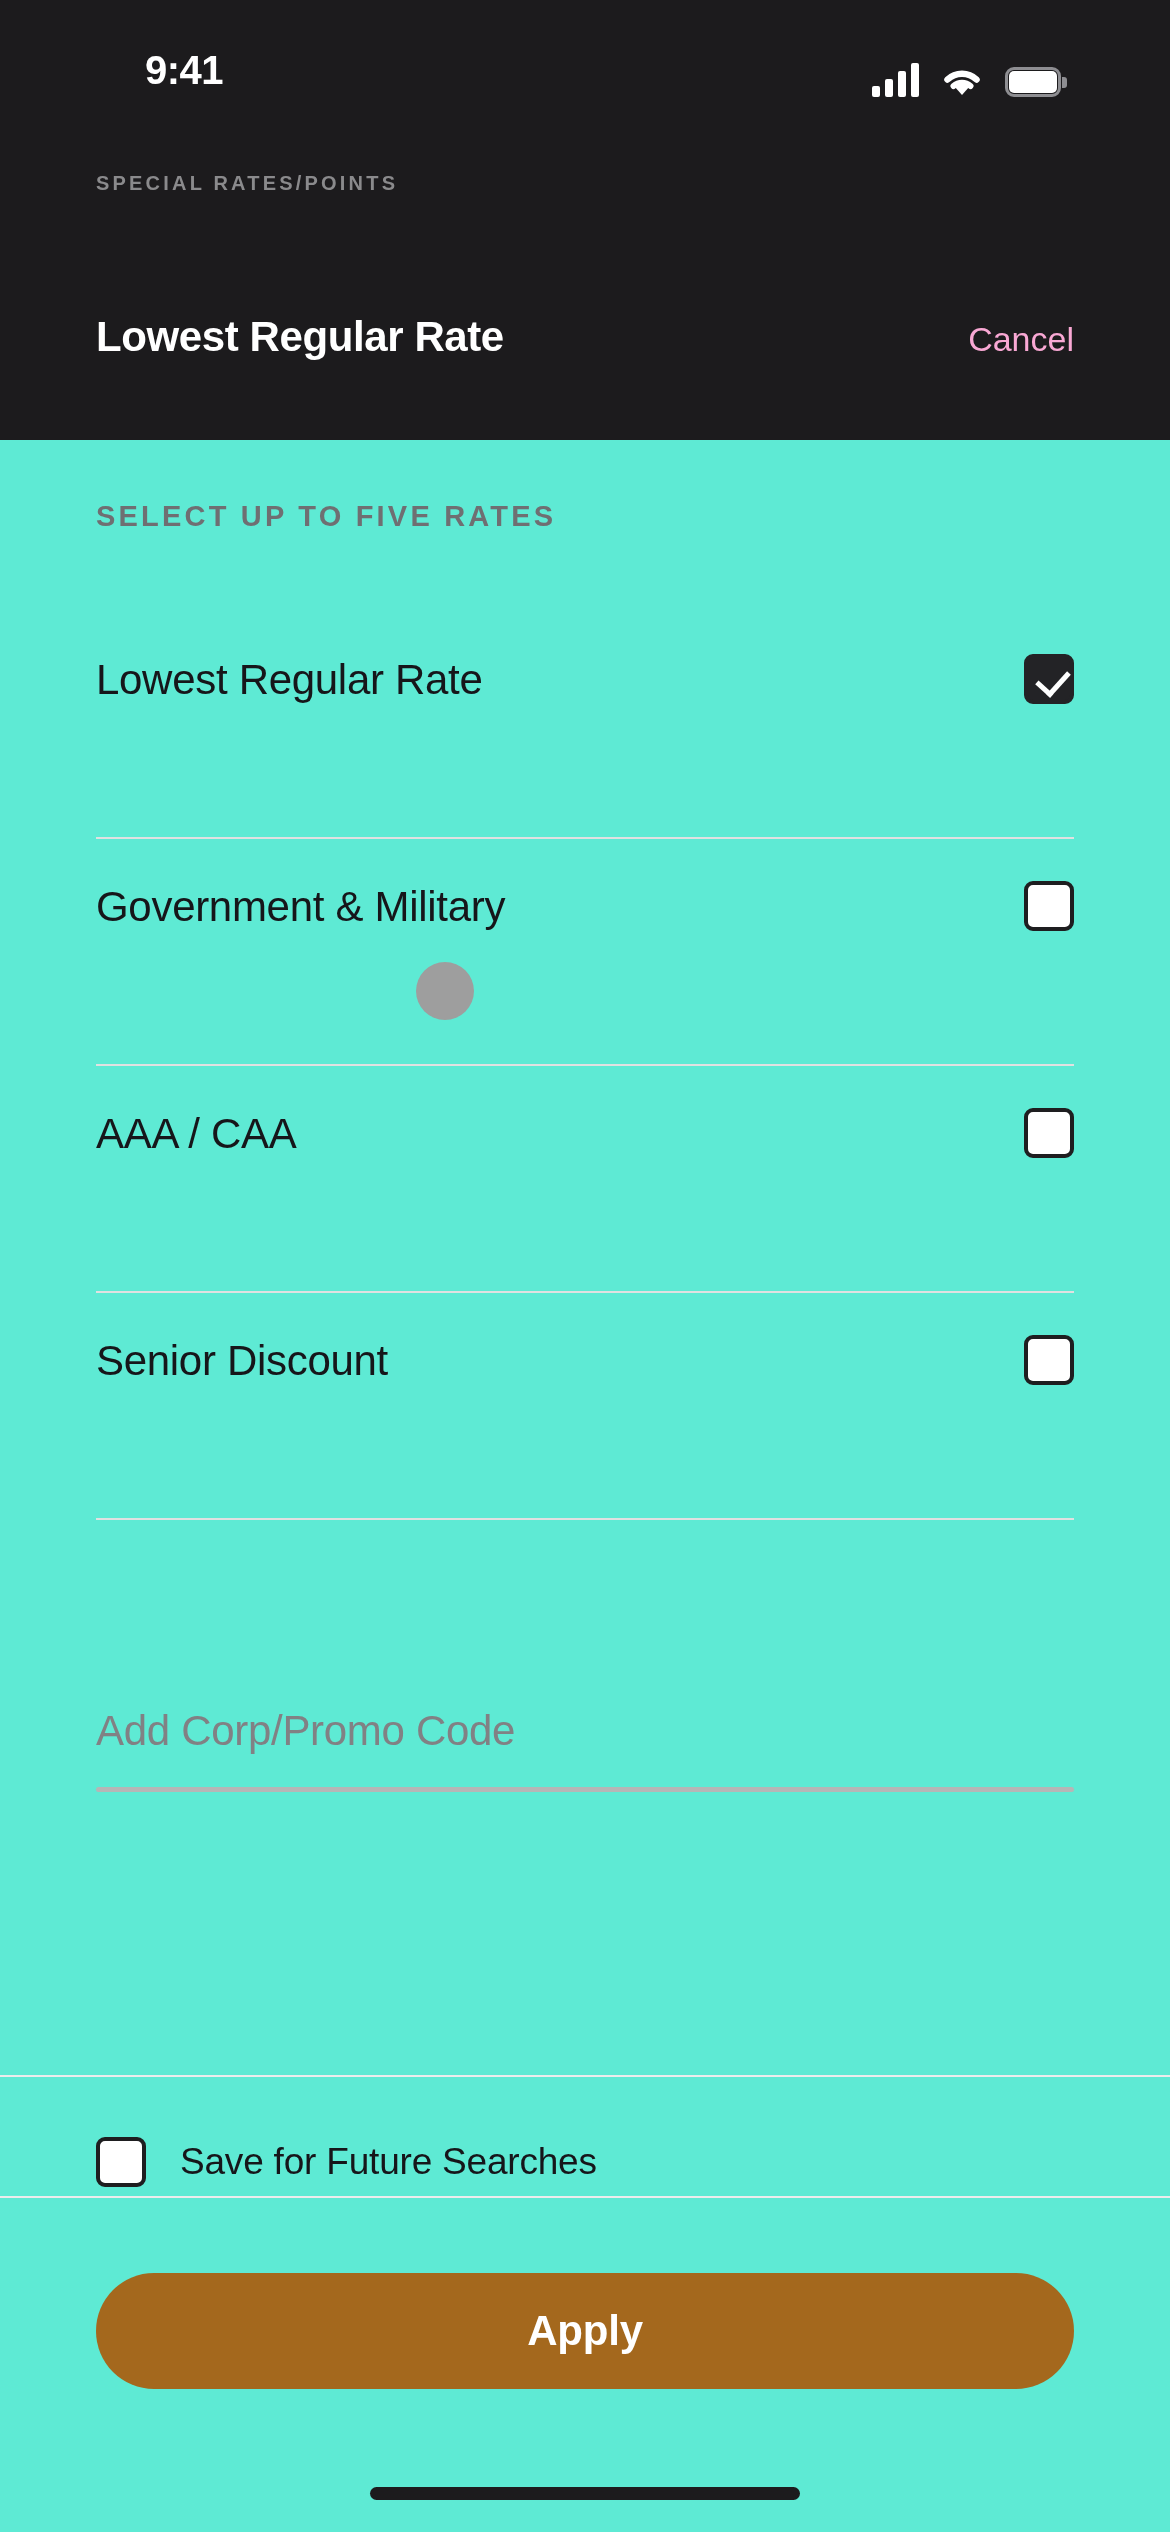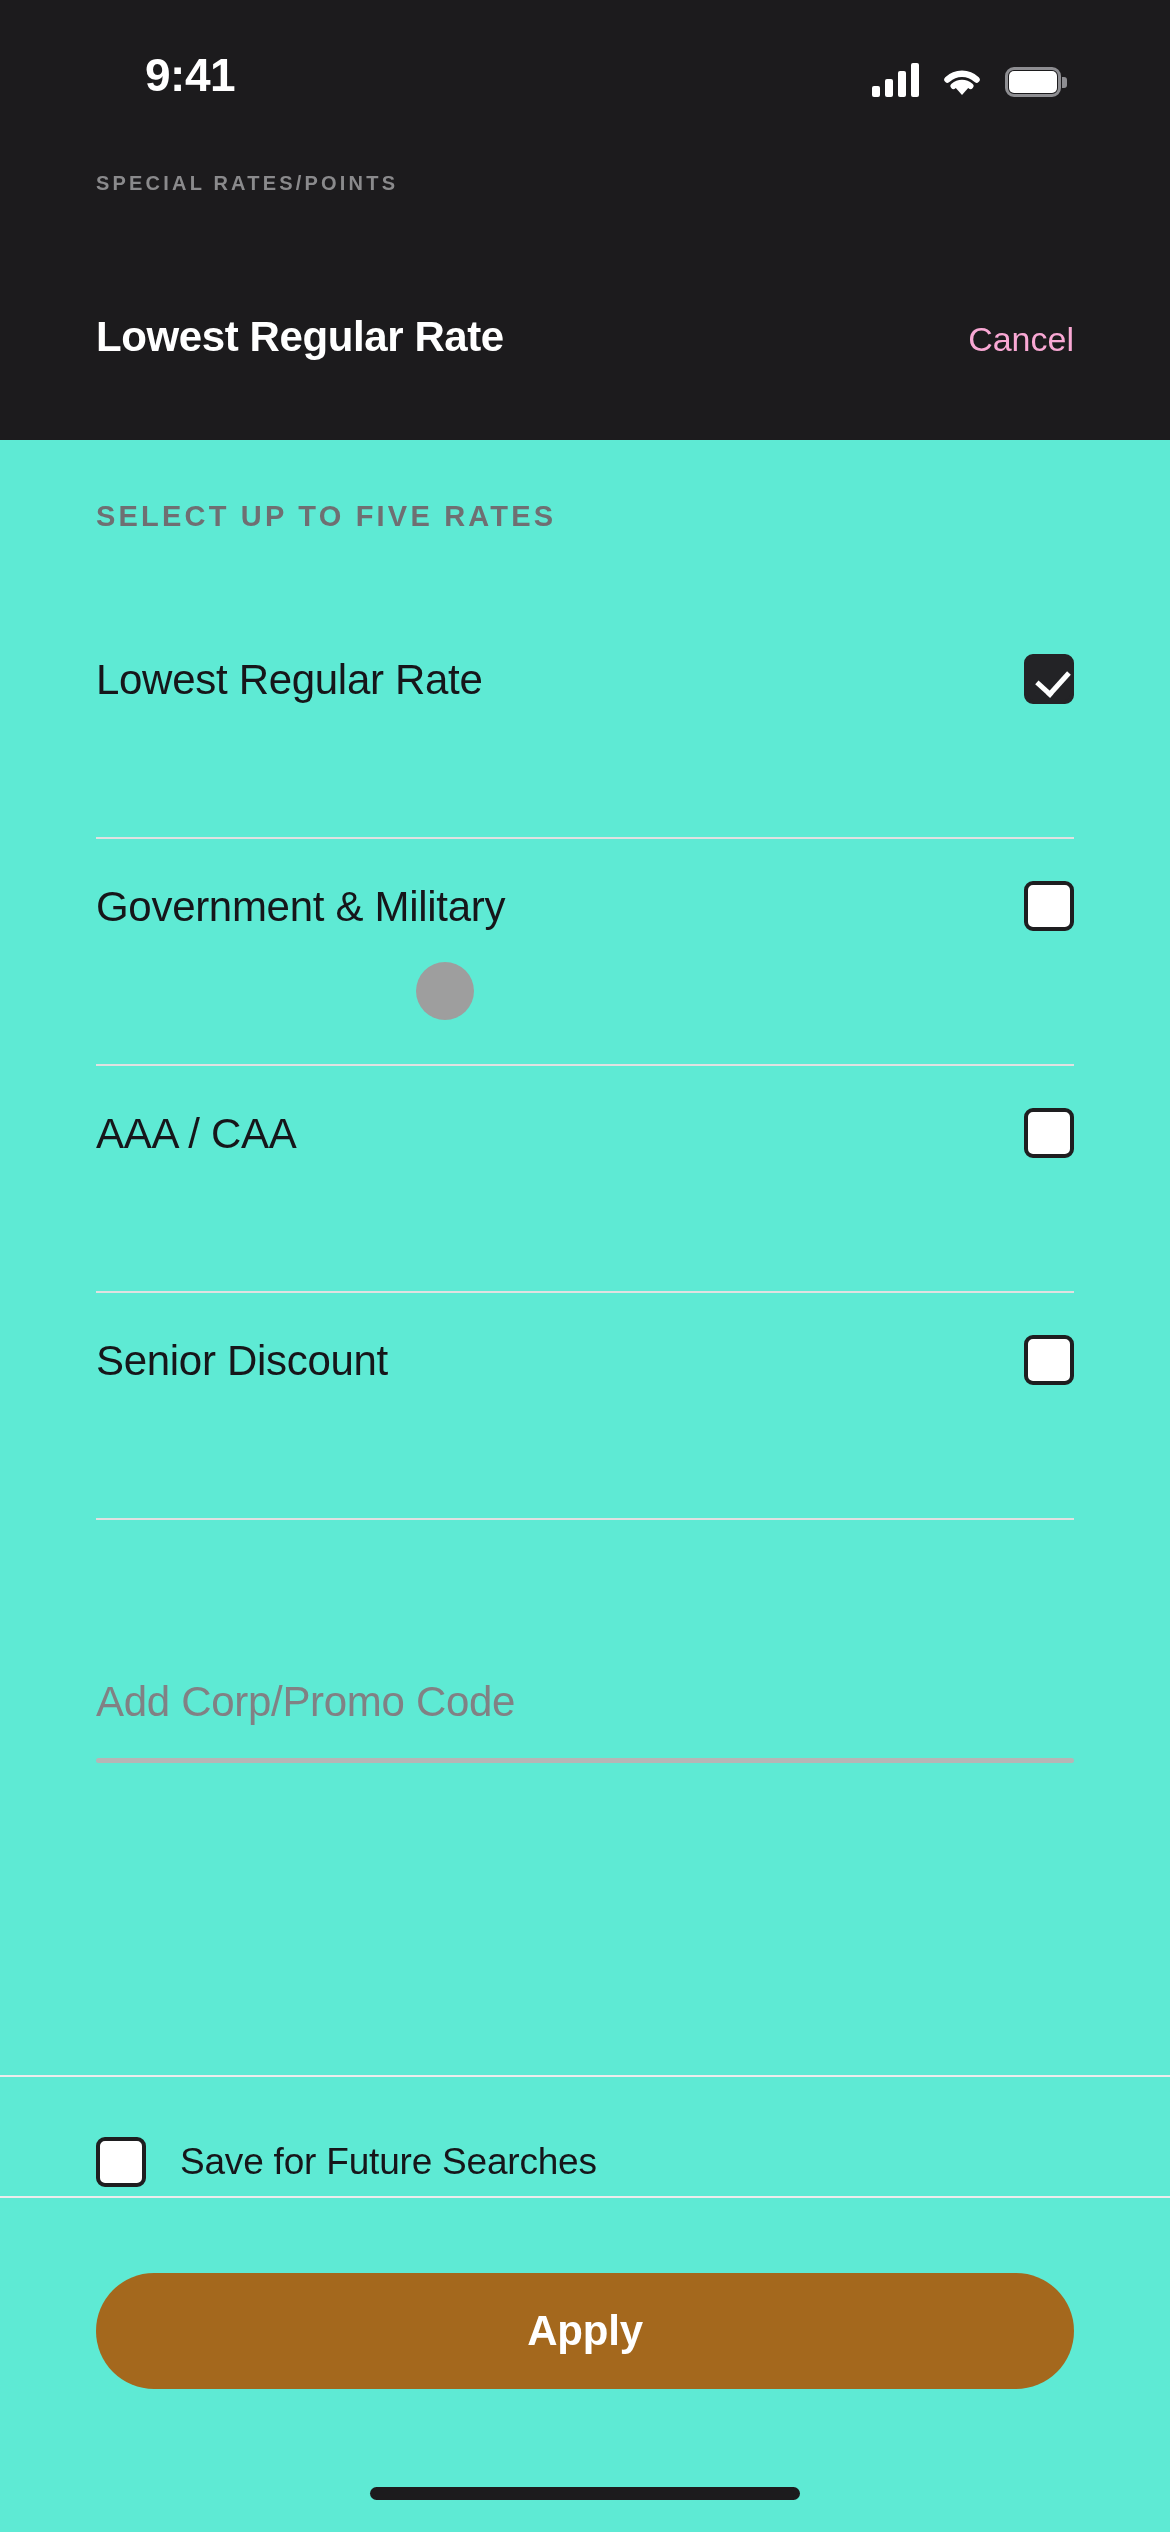--- a/index.html
+++ b/index.html
@@ -15,21 +15,21 @@
   
   .header {
     position:absolute; left:0; top:0; width:1170px; height:440px;
     background:#1c1b1d;
   }
   .statusbar {
     position:absolute; left:0; top:0; width:1170px; height:155px;
   }
   .status-time {
     position:absolute; left:145px; top:48px;
-    font-size:46px; font-weight:700; color:#ffffff;
+    font-size:40px; font-weight:700; color:#ffffff;
     letter-spacing:-0.5px;
   }
   .status-icons {
     position:absolute; right:105px; top:55px;
     display:flex; align-items:flex-end; gap:22px; height:42px;
   }
   .signal { display:flex; align-items:flex-end; gap:5px; height:34px; }
   .signal i { display:block; width:8px; background:#ffffff; border-radius:2px; }
   .signal i:nth-child(1){ height:11px; }
   .signal i:nth-child(2){ height:18px; }
@@ -101,21 +101,21 @@
     border:solid #ffffff; border-width:0 5px 5px 0;
     transform:rotate(42deg);
   }
   .divider {
     position:absolute; left:96px; bottom:0; width:978px; height:2px;
     background:#e1e1e1;
   }
 
   
   .promo {
-    position:absolute; left:0; top:1214px; width:1170px; height:140px;
+    position:absolute; left:0; top:1243px; width:1170px; height:140px;
   }
   .promo-input {
     position:absolute; left:96px; top:0; width:978px; height:96px;
     border:none; outline:none; background:transparent;
     font-family:"Liberation Sans", sans-serif;
     font-size:42px; font-weight:400; color:#16161a;
     letter-spacing:-0.3px;
   }
   .promo-input::placeholder { color:#818184; opacity:1; }
   .promo-underline {

